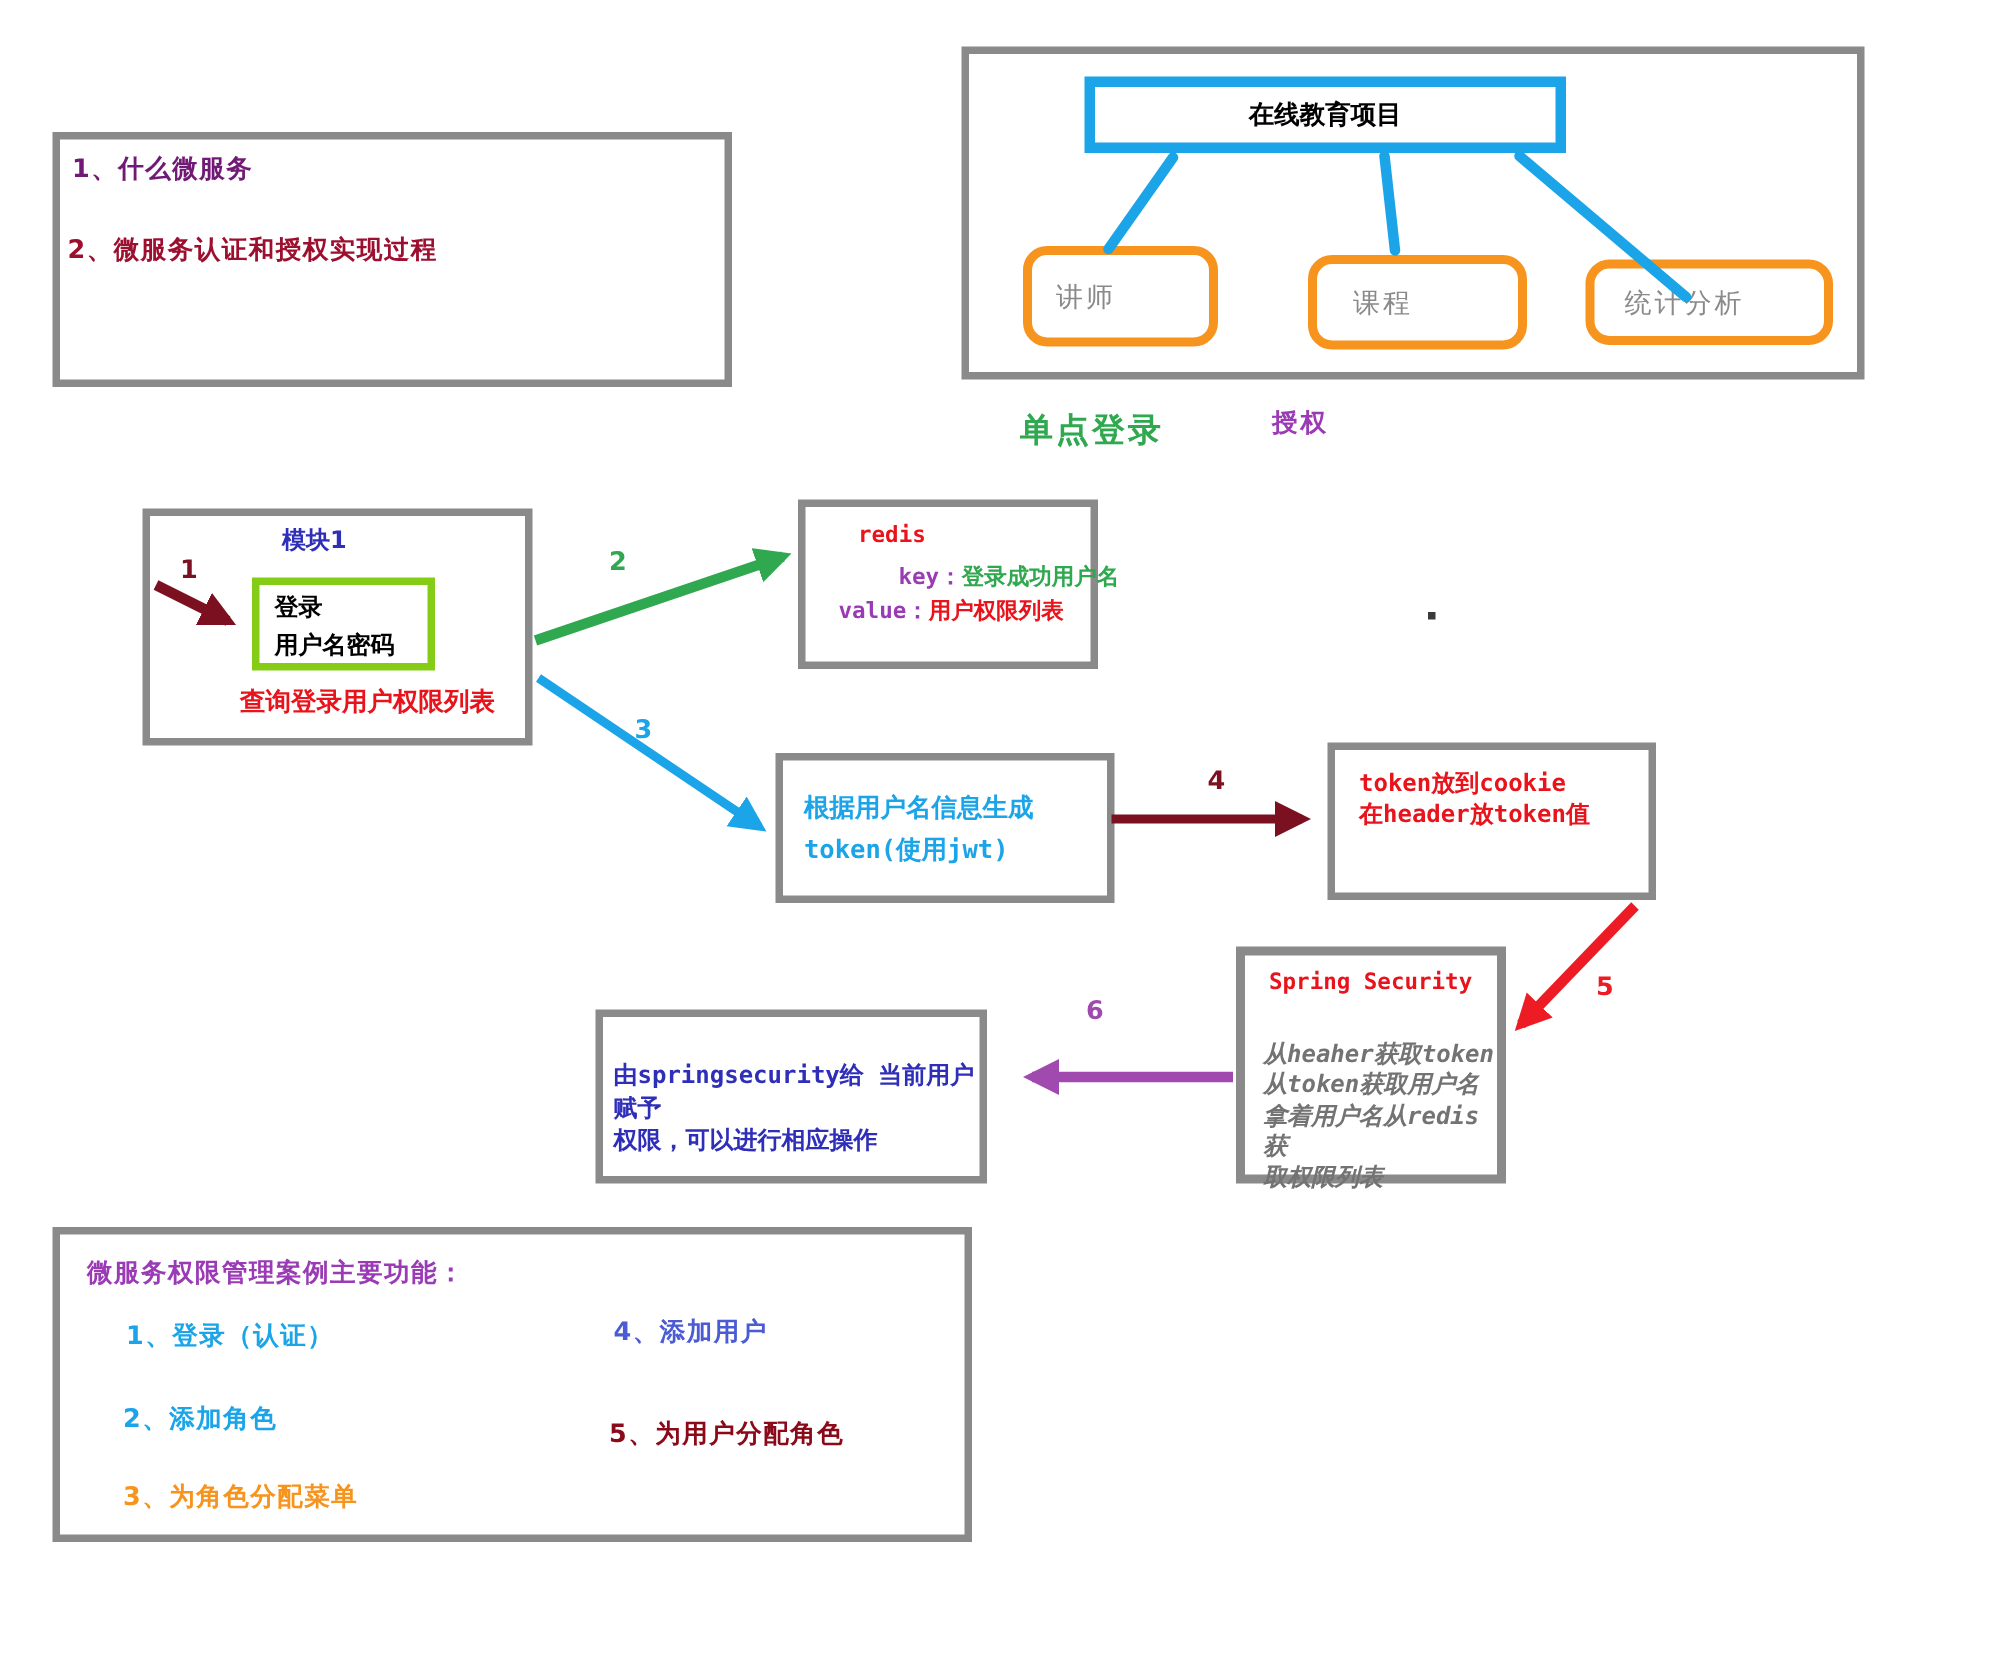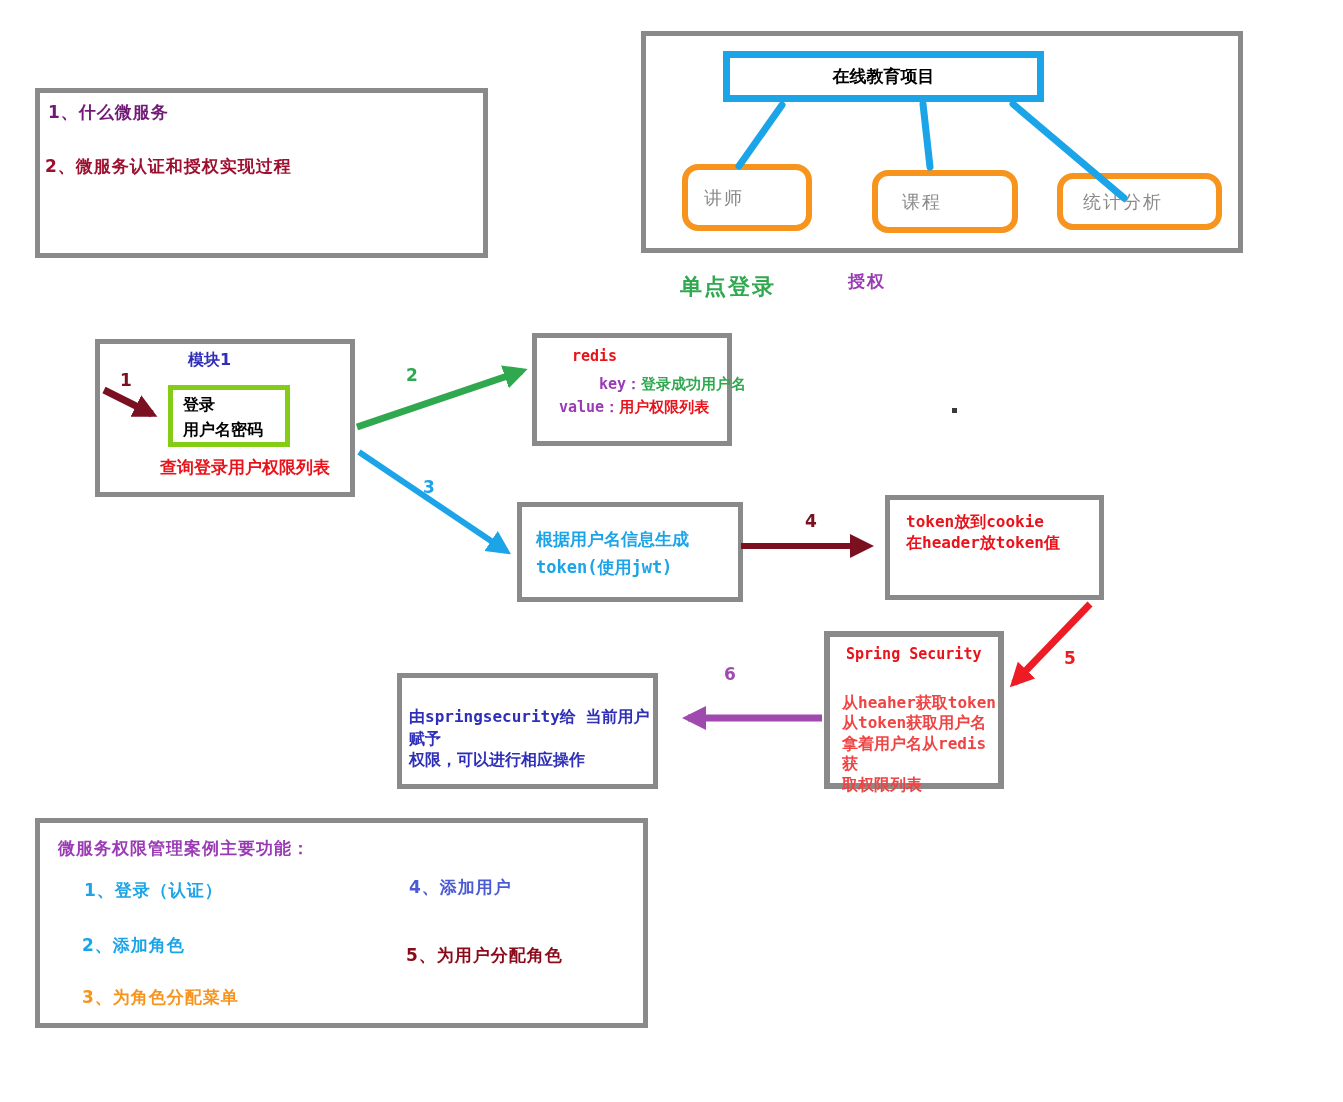--- a/index.html
+++ b/index.html
@@ -53,21 +53,21 @@
   .tokenbox{left:517px;top:502px;width:216px;height:90px;}
   .token-text{position:absolute;left:14px;top:18px;color:#1ba4e8;font-size:17px;font-weight:bold;line-height:1.65;}
 
   
   .cookiebox{left:885px;top:495px;width:209px;height:95px;}
   .cookie-text{position:absolute;left:16px;top:12px;color:#e8131b;font-size:16px;font-weight:bold;line-height:1.3;}
 
   
   .secbox{left:824px;top:631px;width:168px;height:146px;border-width:6px;}
   .sec-title{position:absolute;left:16px;top:8px;color:#e8131b;font-size:15px;font-weight:bold;}
-  .sec-body{position:absolute;left:12px;top:56px;color:#ef4444;font-size:16px;font-weight:bold;line-height:1.28;}
+  .sec-body{position:absolute;left:12px;top:56px;color:#737373;font-size:16px;font-weight:bold;line-height:1.28;font-style:italic;}
 
   
   .assignbox{left:397px;top:673px;width:251px;height:106px;}
   .assign-text{position:absolute;left:7px;top:28px;color:#2e2eb8;font-size:16px;font-weight:bold;line-height:1.35;}
 
   
   .features{left:35px;top:818px;width:603px;height:200px;}
   .features-title{position:absolute;left:18px;top:14px;color:#9a3bb5;font-size:17px;font-weight:bold;letter-spacing:1px;}
   .feat{position:absolute;font-size:17px;font-weight:bold;letter-spacing:1px;margin-left:24px;}
   .fl0{left:20px;top:56px;color:#1ba4e8;}

